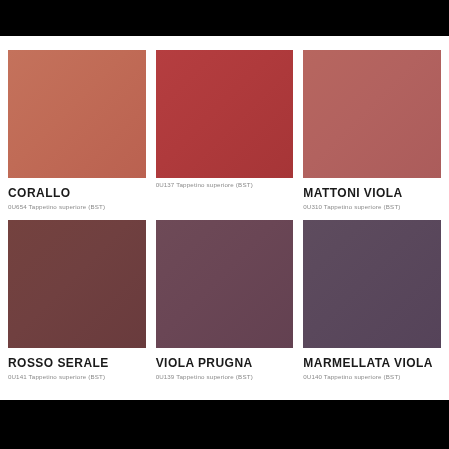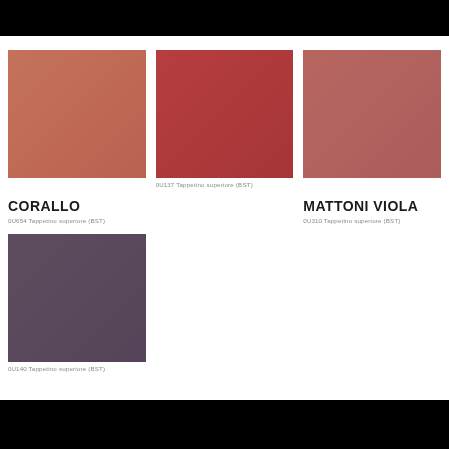--- a/index.html
+++ b/index.html
@@ -48,22 +48,22 @@
     flex-direction: column;
   }
 
   .swatch-chip {
     width: 100%;
     height: 128px;
     display: block;
   }
 
   .swatch-name {
-    margin-top: 21px;
-    font-size: 14px;
+    margin-top: 9px;
+    font-size: 12px;
     font-weight: bold;
     letter-spacing: 0.45px;
     color: #1a1a1a;
     line-height: 1.1;
     white-space: nowrap;
   }
 
   .swatch-code {
     margin-top: 4px;
     font-size: 6.2px;
@@ -108,24 +108,41 @@
 
       <div class="swatch-card">
         <div class="swatch-chip" style="background: linear-gradient(135deg, rgb(183, 102, 95) 0%, rgb(178, 98, 95) 45%, rgb(171, 92, 91) 100%);"></div>
         <div class="swatch-name">MATTONI VIOLA</div>
         <div class="swatch-code">
           <span class="code-id">0U310</span> 
           <span>Tappetino superiore (BST)</span>
         </div>
       </div>
 
+      <div class="swatch-card">
+        <div class="swatch-chip" style="background: linear-gradient(135deg, rgb(116, 66, 63) 0%, rgb(112, 64, 64) 45%, rgb(105, 59, 61) 100%);"></div>
+        <div class="swatch-name">ROSSO SERALE</div>
+        <div class="swatch-code">
+          <span class="code-id">0U141</span> 
+          <span>Tappetino superiore (BST)</span>
+        </div>
+      </div>
 
+      <div class="swatch-card">
+        <div class="swatch-chip" style="background: linear-gradient(135deg, rgb(110, 74, 87) 0%, rgb(106, 70, 85) 45%, rgb(99, 65, 81) 100%);"></div>
+        <div class="swatch-name">VIOLA PRUGNA</div>
+        <div class="swatch-code">
+          <span class="code-id">0U139</span> 
+          <span>Tappetino superiore (BST)</span>
+        </div>
+      </div>
 
       <div class="swatch-card">
         <div class="swatch-chip" style="background: linear-gradient(135deg, rgb(94, 76, 94) 0%, rgb(90, 72, 92) 45%, rgb(85, 67, 89) 100%);"></div>
+        <div class="swatch-name">MARMELLATA VIOLA</div>
         <div class="swatch-code">
           <span class="code-id">0U140</span> 
           <span>Tappetino superiore (BST)</span>
         </div>
       </div>
 
     </div>
   </div>
 
   <div id="letterbox-bottom" style="position:absolute;left:0;top:400px;width:449px;height:49px;background:#000;"></div>

